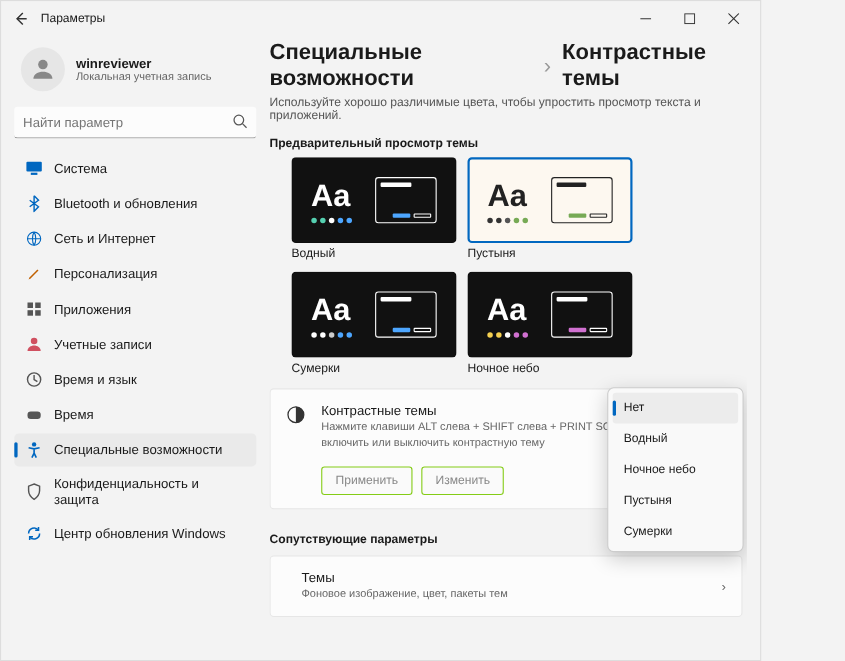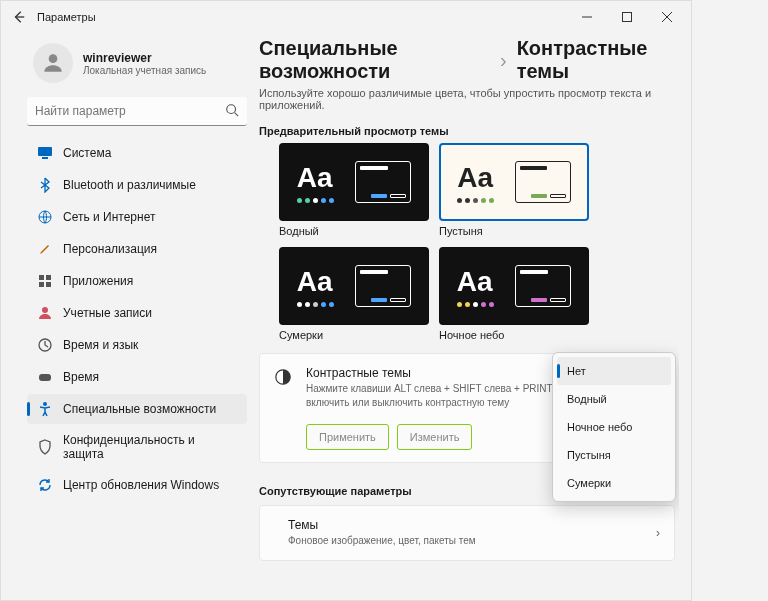--- a/index.html
+++ b/index.html
@@ -4,21 +4,21 @@
 <style>
   * { box-sizing: border-box; margin: 0; padding: 0; font-family: "Segoe UI", Arial, sans-serif; }
   body { background: #f3f3f3; width: 768px; height: 601px; overflow: hidden; font-size: 12px; color: #1a1a1a; }
   .window { background: #f3f3f3; width: 692px; height: 601px; display: flex; flex-direction: column; border: 1px solid #ddd; }
   .titlebar { height: 32px; display: flex; align-items: center; padding: 0 4px; }
   .back { width: 28px; height: 28px; display: flex; align-items: center; justify-content: center; }
   .title { font-size: 11px; margin-left: 4px; }
   .winctrl { margin-left: auto; display: flex; }
   .winctrl div { width: 40px; height: 28px; display: flex; align-items: center; justify-content: center; }
   .body { flex: 1; display: flex; padding: 4px 12px 12px 12px; gap: 12px; overflow: hidden; }
-  .sidebar { width: 220px; flex-shrink: 0; display: flex; flex-direction: column; margin-left: 14px; }
+  .sidebar { width: 220px; flex-shrink: 0; display: flex; flex-direction: column; }
   .user { display: flex; align-items: center; gap: 10px; padding: 6px 6px 14px 6px; }
   .avatar { width: 40px; height: 40px; border-radius: 50%; background: #e6e6e6; display: flex; align-items: center; justify-content: center; }
   .avatar svg { width: 26px; height: 26px; color: #888; }
   .user-name { font-weight: 600; font-size: 12px; }
   .user-sub { font-size: 10px; color: #666; }
   .search { position: relative; margin: 0 0 12px 0; }
   .search input { width: 100%; padding: 7px 26px 7px 8px; border: none; border-bottom: 1.5px solid #888; background: #fcfcfc; font-size: 12px; border-radius: 3px; }
   .search .mag { position: absolute; right: 8px; top: 6px; color: #555; }
   .nav { display: flex; flex-direction: column; gap: 2px; }
   .nav-item { display: flex; align-items: center; gap: 10px; padding: 7px 10px; border-radius: 4px; cursor: pointer; position: relative; font-size: 12px; }
@@ -118,21 +118,21 @@
               </svg>
             </span>
             <span>Система</span>
           </div>
           <div class="nav-item">
             <span class="icn">
               <svg width="16" height="16" viewBox="0 0 16 16">
                 <path d="M8 1v14l4-4-4-3 4-3-4-4M4 5l8 6M4 11l8-6" stroke="#0067c0" fill="none" stroke-width="1.3"></path>
               </svg>
             </span>
-            <span>Bluetooth и различимые</span>
+            <span>Bluetooth и обновления</span>
           </div>
           <div class="nav-item">
             <span class="icn">
               <svg width="16" height="16" viewBox="0 0 16 16">
                 <circle cx="8" cy="8" r="6" stroke="#0067c0" fill="none"></circle>
                 <path d="M2 8h12M8 2c2 3 2 9 0 12M8 2c-2 3-2 9 0 12" stroke="#0067c0" fill="none"></path>
               </svg>
             </span>
             <span>Сеть и Интернет</span>
           </div>

